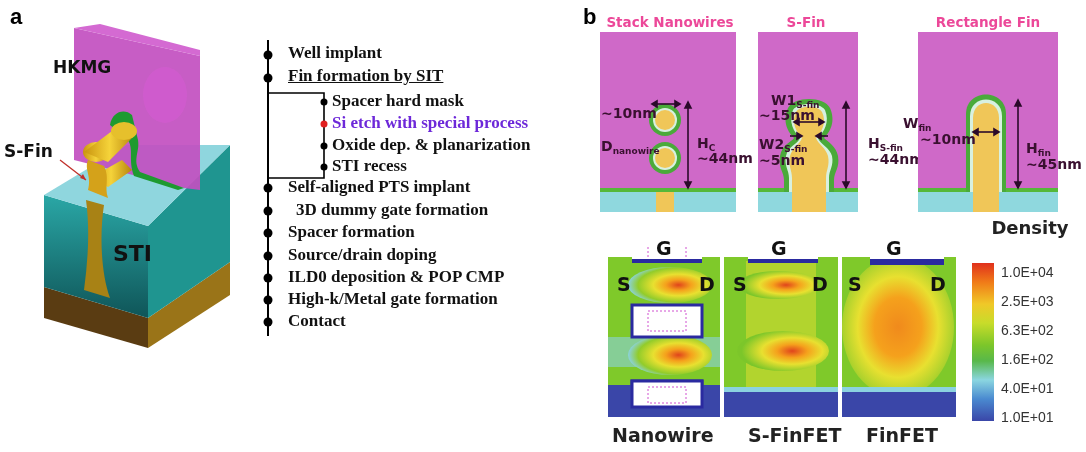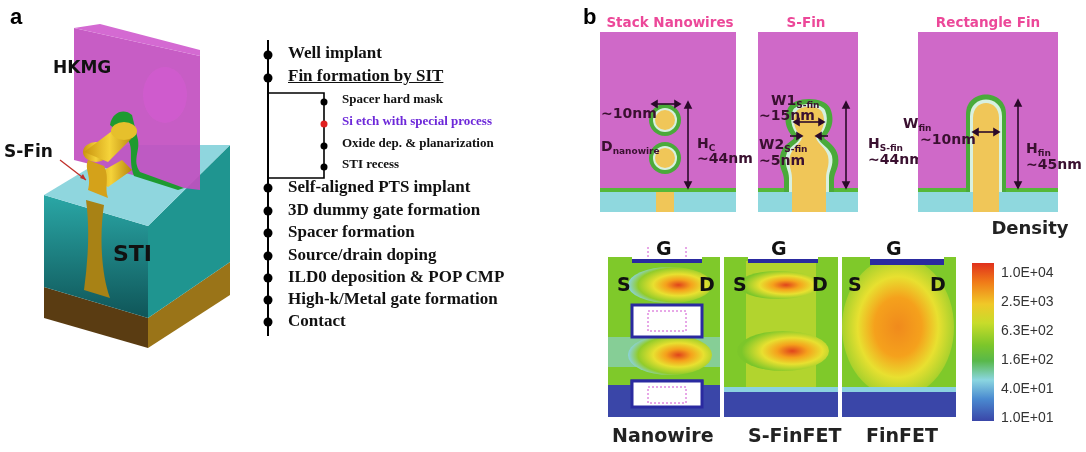--- a/index.html
+++ b/index.html
@@ -2,21 +2,21 @@
 <html><head>
 <meta charset="utf-8">
 <style>
   html, body { margin:0; padding:0; background:#ffffff; }
   body { width:1086px; height:452px; position:relative; overflow:hidden; font-family:"DejaVu Sans", sans-serif; }
   .abs { position:absolute; }
   .panel-letter { font-family:"Liberation Sans", sans-serif; font-weight:bold; font-size:22px; color:#000; }
   .sans-lbl { font-family:"DejaVu Sans", sans-serif; font-weight:bold; color:#111; }
   .serif { font-family:"Liberation Serif", serif; font-weight:bold; color:#111; }
   .flow-text { position:absolute; left:288px; font-size:17px; white-space:nowrap; }
-  .flow-sub { position:absolute; left:342px; font-size:13px; white-space:nowrap; }
+  .flow-sub { position:absolute; left:332px; font-size:17px; white-space:nowrap; }
   .title-b { font-family:"DejaVu Sans", sans-serif; font-size:13.5px; font-weight:bold; color:#ec4899; text-align:center; white-space:nowrap; }
   .dim { font-family:"DejaVu Sans", sans-serif; font-weight:bold; color:#3a1030; font-size:14px; white-space:nowrap; line-height:1; }
   .dim sub { font-size:9px; vertical-align:-3px; }
   .sdg { font-family:"DejaVu Sans", sans-serif; font-weight:bold; font-size:19px; color:#111; position:absolute; }
   .cb-lbl { font-family:"Liberation Sans", sans-serif; font-size:14px; color:#333; position:absolute; left:1001px; }
   .bottom-lbl { font-family:"DejaVu Sans", sans-serif; font-weight:bold; font-size:19px; color:#222; position:absolute; top:424px; }
 </style>
 </head>
 <body>
 
@@ -87,21 +87,21 @@
   <circle cx="74" cy="88" r="3.5" fill="#e02020"></circle>
 </svg>
 
 <div class="serif flow-text" style="top:43px;">Well implant</div>
 <div class="serif flow-text" style="top:66px;text-decoration:underline;">Fin formation  by SIT</div>
 <div class="serif flow-sub" style="top:91px;">Spacer hard mask</div>
 <div class="serif flow-sub" style="top:113px;color:#6d28d9;">Si etch with special process</div>
 <div class="serif flow-sub" style="top:135px;">Oxide dep. &amp; planarization</div>
 <div class="serif flow-sub" style="top:156px;">STI recess</div>
 <div class="serif flow-text" style="top:177px;">Self-aligned PTS implant</div>
-<div class="serif flow-text" style="top:200px;">3D dummy gate formation</div>
+<div class="serif flow-text" style="top:200px;margin-left:8px;">3D dummy gate formation</div>
 <div class="serif flow-text" style="top:222px;">Spacer formation</div>
 <div class="serif flow-text" style="top:245px;">Source/drain  doping</div>
 <div class="serif flow-text" style="top:267px;">ILD0 deposition &amp; POP CMP</div>
 <div class="serif flow-text" style="top:289px;">High-k/Metal  gate formation</div>
 <div class="serif flow-text" style="top:311px;">Contact</div>
 
 <div class="abs panel-letter" style="left:583px;top:4px;">b</div>
 
 <div class="abs title-b" style="left:604px;top:14px;width:132px;">Stack Nanowires</div>
 <div class="abs title-b" style="left:758px;top:14px;width:96px;">S-Fin</div>

